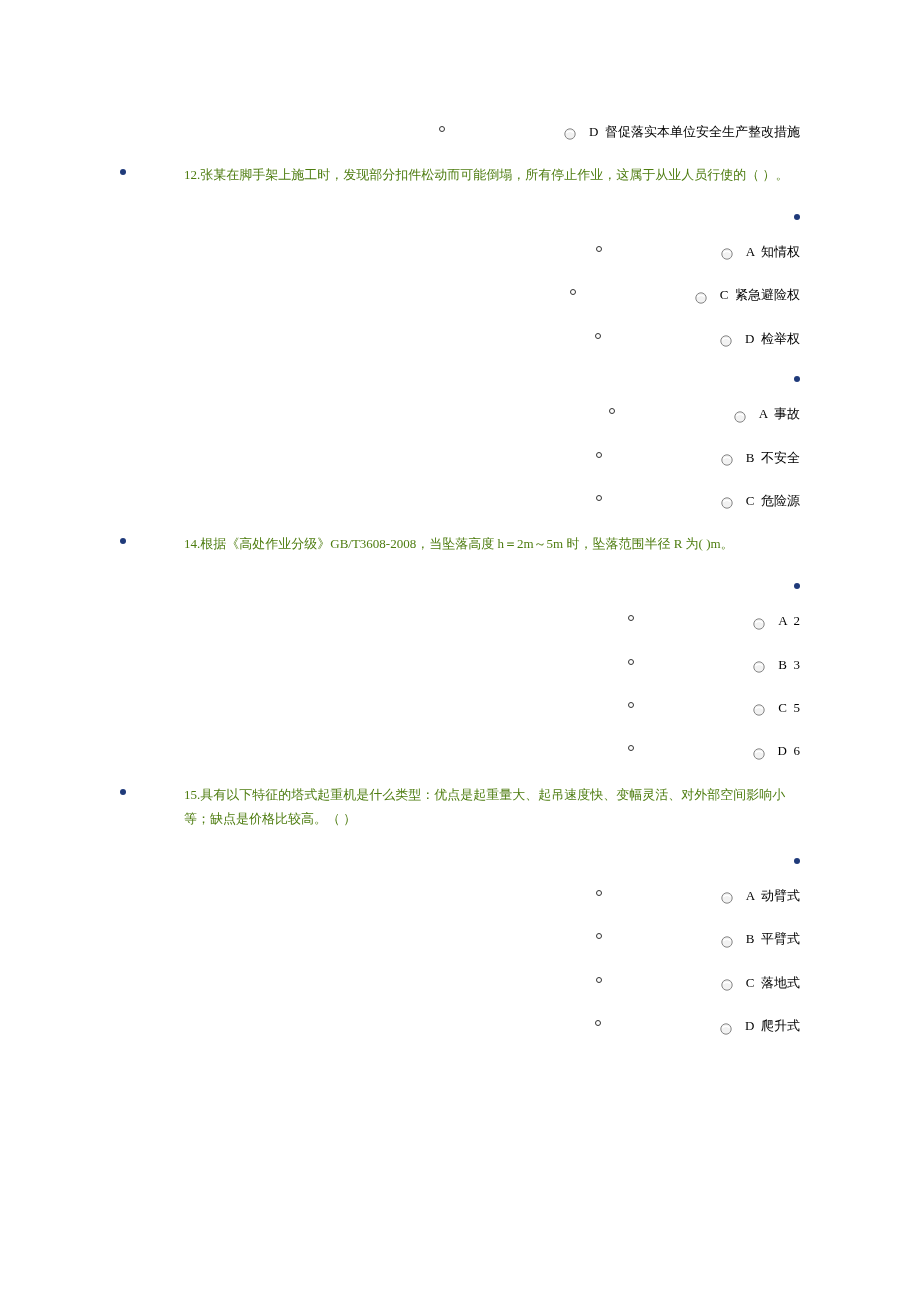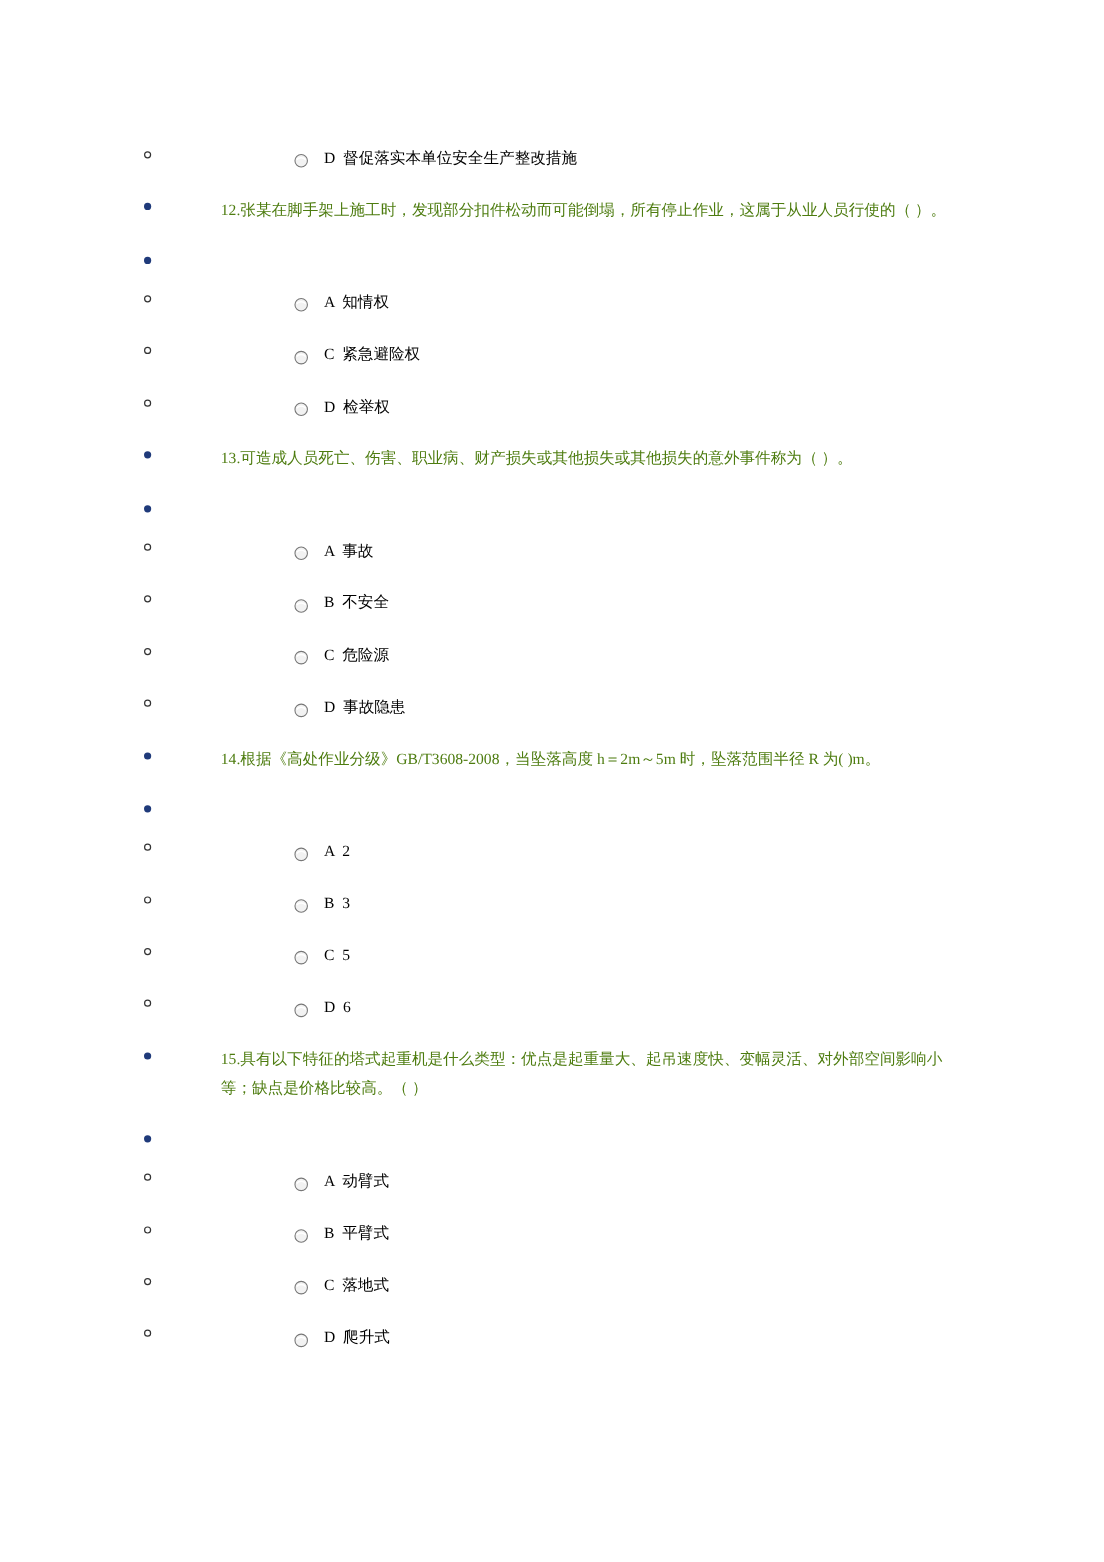--- a/index.html
+++ b/index.html
@@ -13,20 +13,21 @@
     color: #000;
   }
   .page {
     padding: 120px 120px 100px 120px;
   }
   .row {
     display: flex;
     align-items: flex-start;
     margin-bottom: 20px;
     line-height: 1.8;
+    justify-content: flex-end;
   }
   .bullet {
     width: 6px;
     flex-shrink: 0;
     margin-top: 6px;
   }
   .bullet.disc {
     width: 6px; height: 6px;
     background: #1f3a7a;
     border-radius: 50%;
@@ -119,25 +120,20 @@
         <div class="bullet circ"></div>
         <div class="gap-to-option"></div>
         <div class="option-block">
           <svg class="radio-svg" viewBox="0 0 14 14">
             <circle cx="7" cy="7" r="5.2" fill="#f2f2f2" stroke="#777" stroke-width="0.9"></circle>
             <path d="M3.2 6.2 A5 5 0 0 1 10.8 6.2" fill="none" stroke="#fff" stroke-width="1.2"></path>
           </svg>
           <span class="opt-text">D  检举权</span>
         </div>
       </div>
-      <div class="row">
-        <div class="bullet disc"></div>
-        <div class="gap-to-content"></div>
-        <div class="question-text">13.可造成人员死亡、伤害、职业病、财产损失或其他损失或其他损失的意外事件称为（ ）。</div>
-      </div>
       <div class="row empty-q-line">
         <div class="bullet disc"></div>
       </div>
       <div class="row">
         <div class="bullet circ"></div>
         <div class="gap-to-option"></div>
         <div class="option-block">
           <svg class="radio-svg" viewBox="0 0 14 14">
             <circle cx="7" cy="7" r="5.2" fill="#f2f2f2" stroke="#777" stroke-width="0.9"></circle>
             <path d="M3.2 6.2 A5 5 0 0 1 10.8 6.2" fill="none" stroke="#fff" stroke-width="1.2"></path>
@@ -158,31 +154,20 @@
       </div>
       <div class="row">
         <div class="bullet circ"></div>
         <div class="gap-to-option"></div>
         <div class="option-block">
           <svg class="radio-svg" viewBox="0 0 14 14">
             <circle cx="7" cy="7" r="5.2" fill="#f2f2f2" stroke="#777" stroke-width="0.9"></circle>
             <path d="M3.2 6.2 A5 5 0 0 1 10.8 6.2" fill="none" stroke="#fff" stroke-width="1.2"></path>
           </svg>
           <span class="opt-text">C  危险源</span>
-        </div>
-      </div>
-      <div class="row">
-        <div class="bullet circ"></div>
-        <div class="gap-to-option"></div>
-        <div class="option-block">
-          <svg class="radio-svg" viewBox="0 0 14 14">
-            <circle cx="7" cy="7" r="5.2" fill="#f2f2f2" stroke="#777" stroke-width="0.9"></circle>
-            <path d="M3.2 6.2 A5 5 0 0 1 10.8 6.2" fill="none" stroke="#fff" stroke-width="1.2"></path>
-          </svg>
-          <span class="opt-text">D  事故隐患</span>
         </div>
       </div>
       <div class="row">
         <div class="bullet disc"></div>
         <div class="gap-to-content"></div>
         <div class="question-text">14.根据《高处作业分级》GB/T3608-2008，当坠落高度 h＝2m～5m 时，坠落范围半径 R 为( )m。</div>
       </div>
       <div class="row empty-q-line">
         <div class="bullet disc"></div>
       </div>

